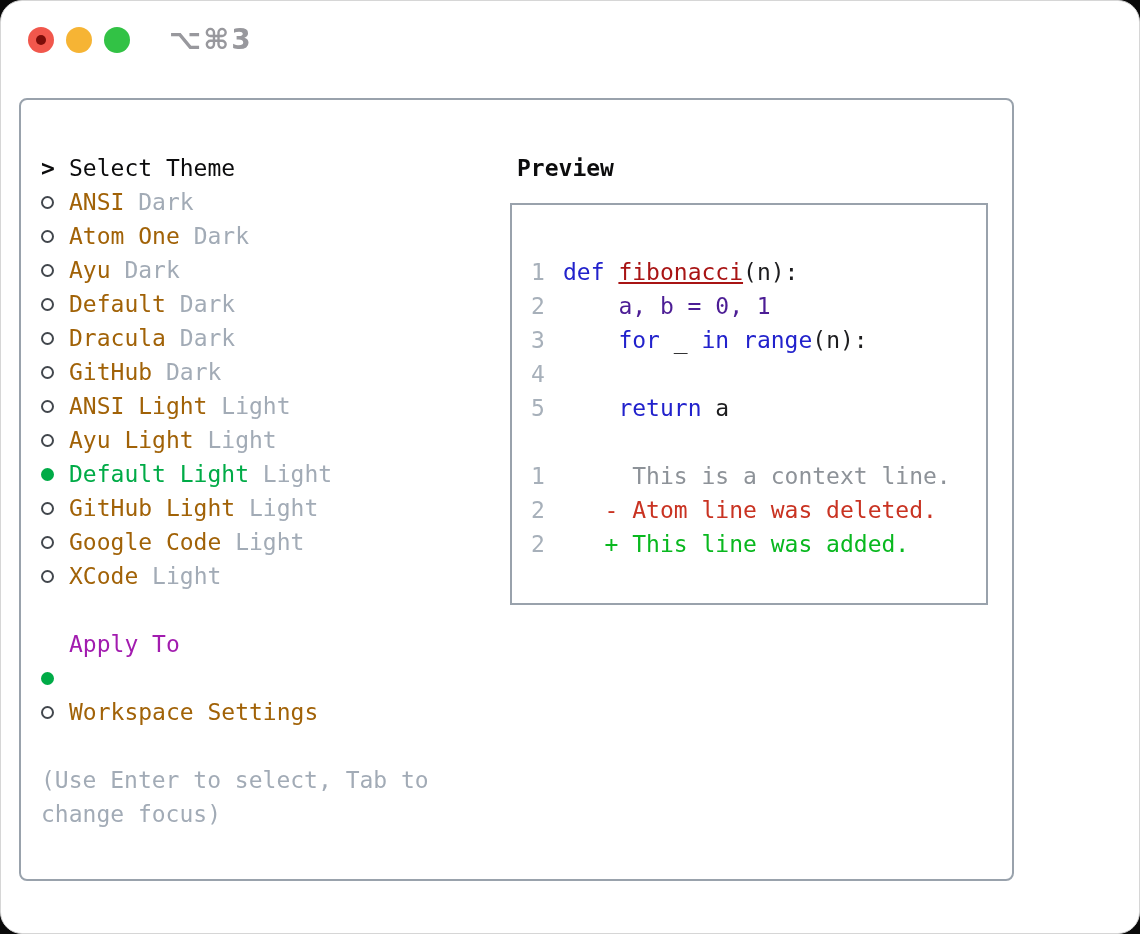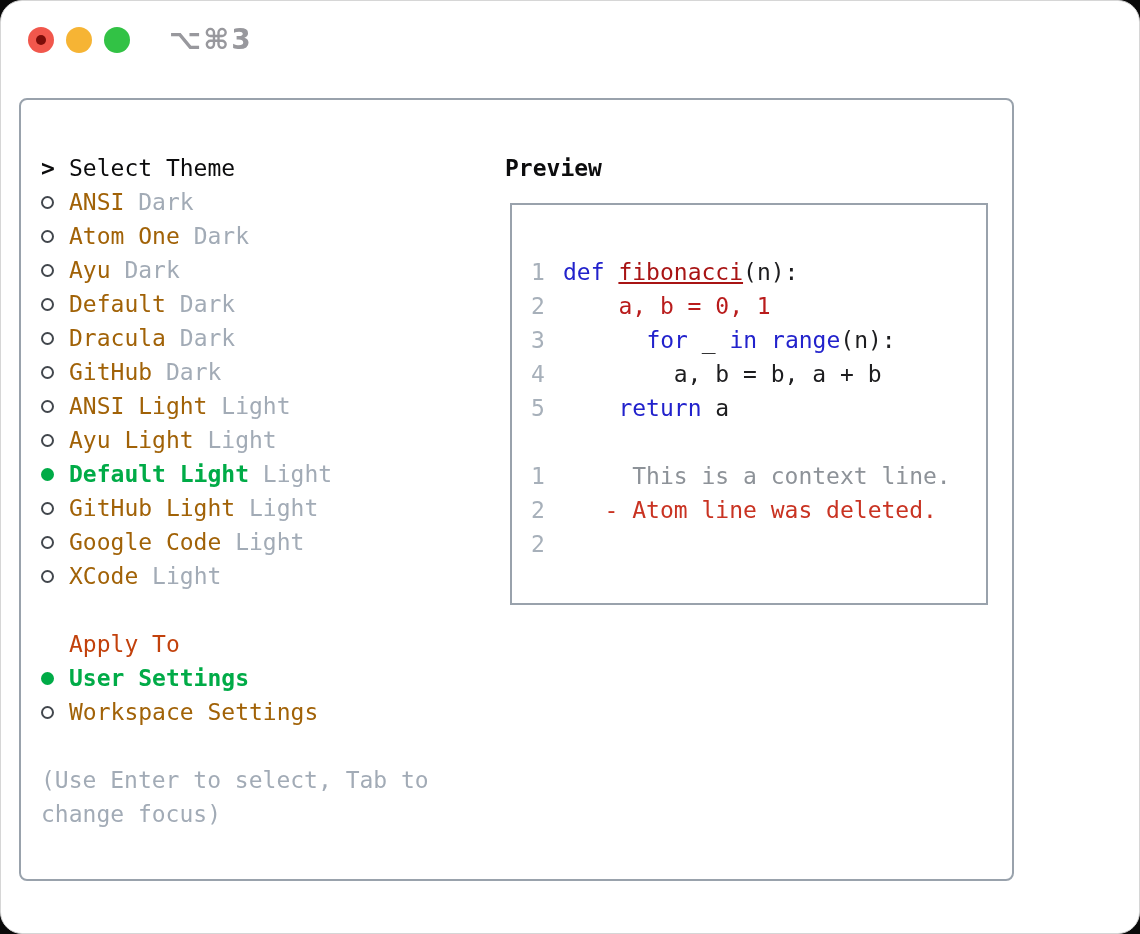--- a/index.html
+++ b/index.html
@@ -44,29 +44,29 @@
   .dot {
     width: 13px; height: 13px; border-radius: 50%;
     border: 2px solid #42474d; background: transparent;
   }
   .dot.filled { border-color: var(--green); background: var(--green); }
   .caret { font-weight: bold; color: #0c0c0d; font-size: 23px; }
 
   .left-col { position: absolute; left: 20px; top: 51px; width: 450px; }
   .heading-text { font-weight: normal; color: #0c0c0d; white-space: pre; }
   .item-name { color: #a16207; white-space: pre; }
-  .item-name.selected { color: var(--green); font-weight: bold; }
+  .item-name.selected { color: var(--green); }
   .item-variant { color: #a2abb6; white-space: pre; }
   .spacer { height: 34px; }
-  .plain-heading { color: #c2410c; white-space: pre; }
+  .plain-heading { color: #a21caf; white-space: pre; }
   .hint-text { color: #a2abb6; white-space: pre; }
 
   
   .preview-title {
-    position: absolute; left: 484px; top: 51px; height: 34px;
+    position: absolute; left: 496px; top: 51px; height: 34px;
     display: flex; align-items: center;
     font-size: 23px; font-weight: bold; color: #0c0c0d;
   }
   .preview-box {
     position: absolute; left: 489px; top: 103px;
     width: 478px; height: 402px;
     border: 2px solid #99a2ac;
     background: #ffffff;
     padding: 50px 0 0 19px;
     overflow: hidden;
@@ -189,21 +189,20 @@
       <div class="row">
         <span class="marker"></span>
         <span class="plain-heading">Apply To</span>
       </div>
 
       <div id="apply-list">
           <div class="row">
             <span class="marker">
               <span class="dot filled"></span>
             </span>
-            <span class="item-name selected">User Settings</span>
           </div>
           <div class="row">
             <span class="marker">
               <span class="dot"></span>
             </span>
             <span class="item-name">Workspace Settings</span>
           </div>
         </div>
 
       <div class="spacer"></div>
@@ -222,53 +221,53 @@
       <div id="code-block">
           <div class="code-line">
             <span class="lnum">1</span>
             <span class="code-text" style="color: rgb(34, 34, 204);">def</span>
             <span class="code-text" style="color: rgb(29, 29, 31);"> </span>
             <span class="code-text" style="color: rgb(168, 20, 20); text-decoration: underline;">fibonacci</span>
             <span class="code-text" style="color: rgb(29, 29, 31);">(n):</span>
           </div>
           <div class="code-line">
             <span class="lnum">2</span>
-            <span class="code-text" style="color: #b91c1c;">    a, b = 0, 1</span>
+            <span class="code-text" style="color: #4c1d95;">    a, b = 0, 1</span>
           </div>
           <div class="code-line">
             <span class="lnum">3</span>
             <span class="code-text" style="color: rgb(29, 29, 31);">    </span>
-            <span class="code-text" style="color: rgb(34, 34, 204); margin-left: 28px;">for</span>
+            <span class="code-text" style="color: rgb(34, 34, 204);">for</span>
             <span class="code-text" style="color: rgb(29, 29, 31);"> _ </span>
             <span class="code-text" style="color: rgb(34, 34, 204);">in</span>
             <span class="code-text" style="color: rgb(29, 29, 31);"> </span>
             <span class="code-text" style="color: rgb(34, 34, 204);">range</span>
             <span class="code-text" style="color: rgb(29, 29, 31);">(n):</span>
           </div>
           <div class="code-line">
             <span class="lnum">4</span>
-            <span class="code-text" style="color: rgb(29, 29, 31);">        a, b = b, a + b</span>
           </div>
           <div class="code-line">
             <span class="lnum">5</span>
             <span class="code-text" style="color: rgb(29, 29, 31);">    </span>
             <span class="code-text" style="color: rgb(34, 34, 204);">return</span>
             <span class="code-text" style="color: rgb(29, 29, 31);"> a</span>
           </div>
           <div class="code-line">
             <span class="lnum"></span>
           </div>
           <div class="code-line">
             <span class="lnum">1</span>
             <span class="code-text" style="color: rgb(141, 146, 152);">     This is a context line.</span>
           </div>
           <div class="code-line">
             <span class="lnum">2</span>
             <span class="code-text" style="color: rgb(201, 51, 34);">   - Atom line was deleted.</span>
           </div>
           <div class="code-line">
             <span class="lnum">2</span>
+            <span class="code-text" style="color: rgb(9, 184, 31);">   + This line was added.</span>
           </div>
         </div>
     </div>
 
   </div>
 </div>
 
 </body></html>

